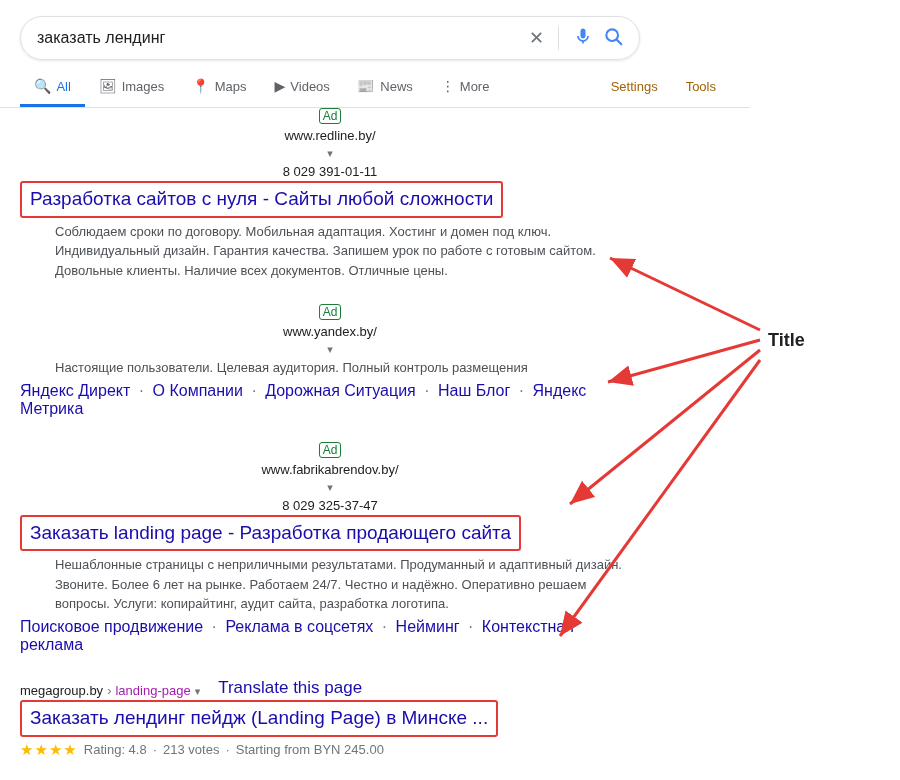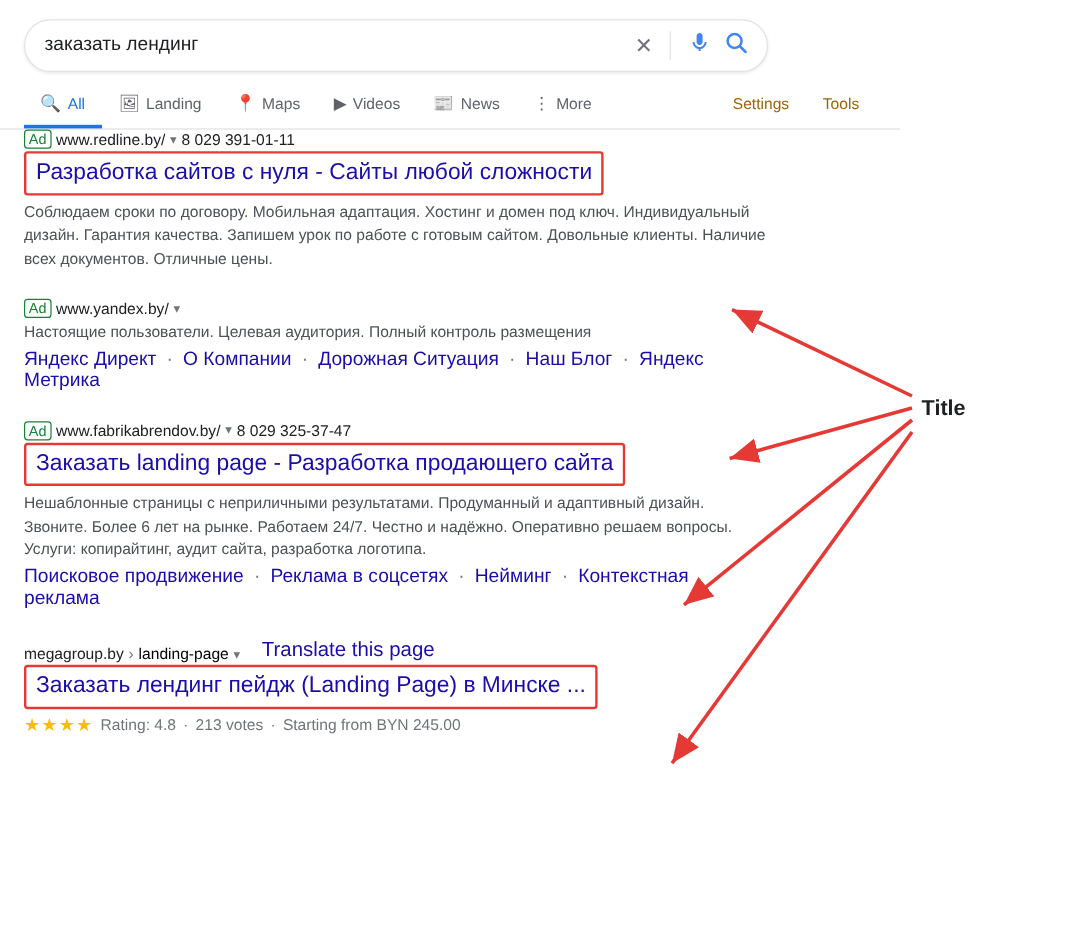--- a/index.html
+++ b/index.html
@@ -113,20 +113,21 @@
     .result-block {
       margin-bottom: 24px;
     }
     .result-url-line {
       font-size: 13px;
       color: #202124;
       display: flex;
       align-items: center;
       gap: 4px;
       margin-bottom: 2px;
+      flex-direction: column;
     }
     .ad-label {
       font-size: 12px;
       color: #188038;
       border: 1px solid #188038;
       padding: 0 3px;
       border-radius: 3px;
       font-weight: 500;
     }
     .result-domain {
@@ -149,20 +150,21 @@
       padding: 4px 8px;
       border-radius: 3px;
       width: fit-content;
       max-width: 600px;
     }
     .result-desc {
       font-size: 13px;
       color: #4d5156;
       line-height: 1.5;
       max-width: 620px;
+      margin-left: 35px;
     }
     .result-links {
       margin-top: 4px;
       font-size: 16px;
       color: #1a0dab;
     }
     .result-links a {
       color: #1a0dab;
       text-decoration: none;
     }
@@ -251,21 +253,21 @@
     </div>
   </div>
 
   <div class="nav-tabs">
     <a class="nav-tab active">
       <span class="nav-tab-icon">🔍</span>
       <span>All</span>
     </a>
     <a class="nav-tab">
       <span class="nav-tab-icon">🖼</span>
-      <span>Landing</span>
+      <span>Images</span>
     </a>
     <a class="nav-tab">
       <span class="nav-tab-icon">📍</span>
       <span>Maps</span>
     </a>
     <a class="nav-tab">
       <span class="nav-tab-icon">▶</span>
       <span>Videos</span>
     </a>
     <a class="nav-tab">
@@ -337,21 +339,21 @@
         <a>Нейминг</a>
         <span class="separator"> · </span>
         <a>Контекстная реклама</a>
       </div>
     </div>
 
     <div class="result-block">
       <div class="organic-url-line">
         <span class="result-domain">megagroup.by</span>
         <span style="color:#70757a;"> › </span>
-        <span style="color:#000000;">landing-page</span>
+        <span style="color:#a21caf;">landing-page</span>
         <span class="dropdown-arrow">▾</span>
         <span style="margin-left:10px;"></span>
         <a class="translate-link">Translate this page</a>
       </div>
       <a class="result-title">Заказать лендинг пейдж (Landing Page) в Минске ...</a>
       <div class="stars-row">
         <span class="stars">★★★★</span>
         <span>Rating: 4.8</span>
         <span> · </span>
         <span>213 votes</span>

